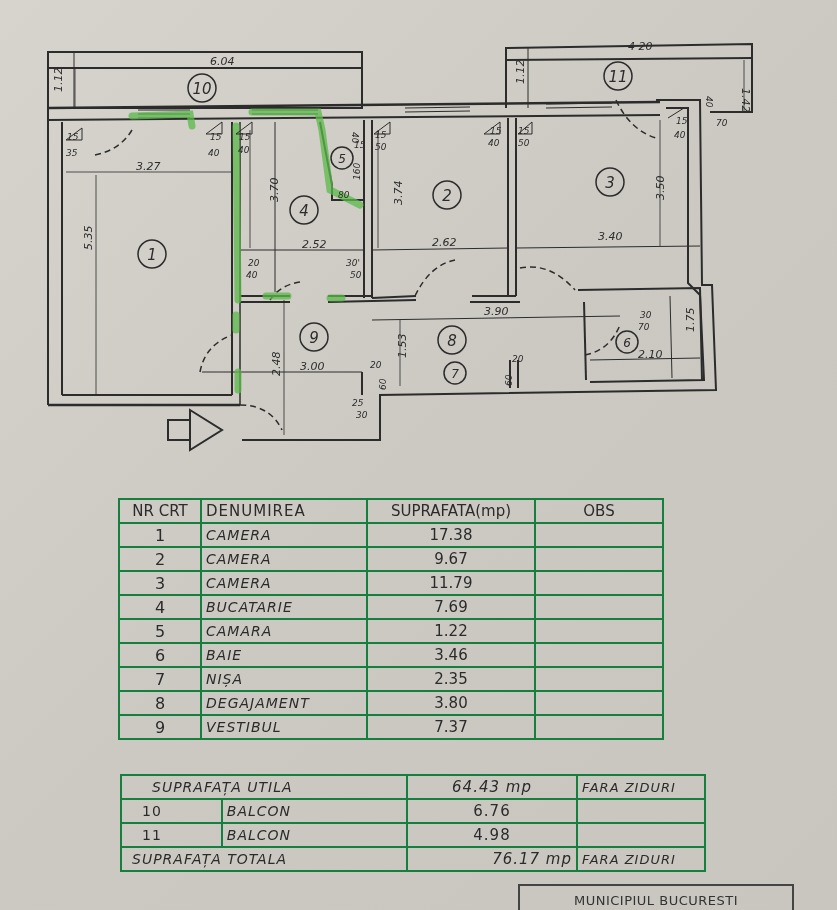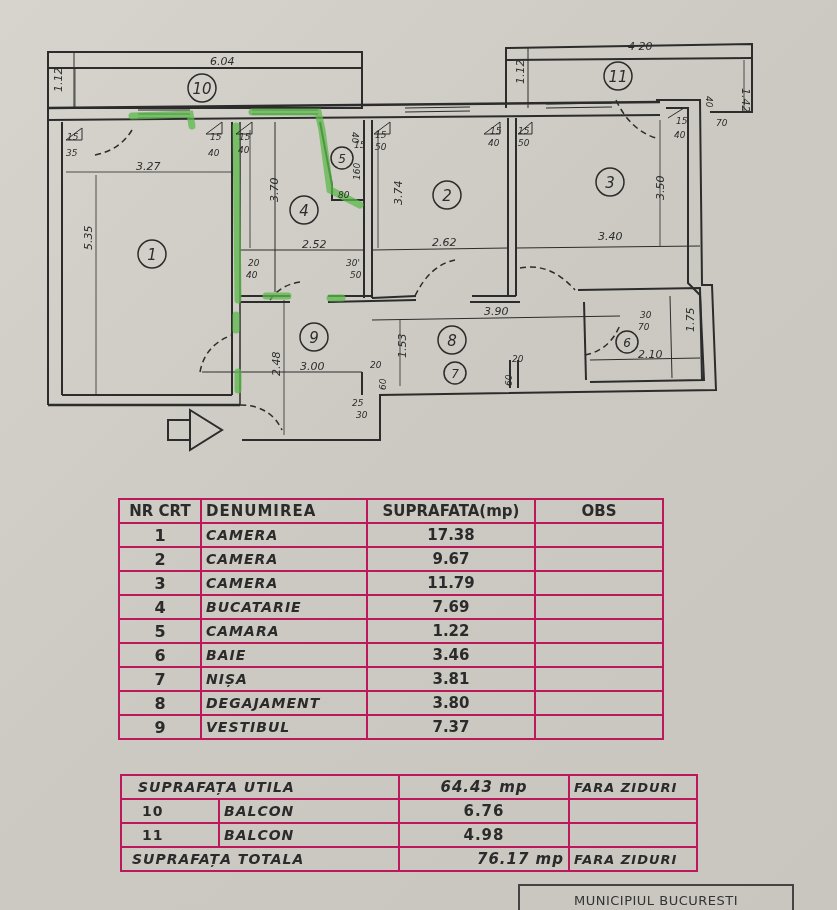--- a/index.html
+++ b/index.html
@@ -4,21 +4,21 @@
 <style>
   html,body{margin:0;padding:0;}
   body{width:837px;height:910px;background:#cfcdc6;position:relative;overflow:hidden;font-family:"DejaVu Sans",sans-serif;color:#2a2a2a;}
   .paper{position:absolute;left:0;top:0;width:837px;height:910px;background:linear-gradient(135deg,#d6d4cd 0%,#cbc9c2 50%,#c8c6bf 100%);}
   svg.plan{position:absolute;left:0;top:0;}
   .plan text{font-family:"DejaVu Sans",sans-serif;fill:#2c2c2c;}
   .dim{font-size:11px;font-style:italic;}
   .small{font-size:9px;font-style:italic;}
   .roomnum{font-size:15px;font-style:italic;}
   table.rooms{position:absolute;border-collapse:collapse;font-family:"DejaVu Sans",sans-serif;color:#2b2b2b;}
-  table.rooms td, table.rooms th{border:2px solid #be185d;padding:0 4px;height:22px;font-weight:bold;}
+  table.rooms td, table.rooms th{border:2px solid #15803d;padding:0 4px;height:22px;font-weight:normal;}
   .hdr th{font-size:15px;height:24px;}
   .c-nr{width:72px;text-align:center;font-size:16px;}
   .c-name{width:156px;text-align:left;font-style:italic;font-size:14px;letter-spacing:1px;margin-left:12px;}
   .c-area{width:158px;text-align:center;font-size:15px;}
   .c-obs{width:118px;}
   .summary td{font-style:italic;font-size:14px;letter-spacing:1px;}
   .stamp{position:absolute;left:518px;top:884px;width:272px;height:30px;border:2px solid #444;border-bottom:none;font-size:13px;text-align:center;line-height:30px;color:#333;letter-spacing:0.5px;}
 </style>
 </head>
 <body>
@@ -260,42 +260,42 @@
   </tr>
   <tr>
     <td class="c-nr">6</td>
     <td class="c-name">BAIE</td>
     <td class="c-area">3.46</td>
     <td class="c-obs"></td>
   </tr>
   <tr>
     <td class="c-nr">7</td>
     <td class="c-name">NIȘA</td>
-    <td class="c-area">3.81</td>
+    <td class="c-area">2.35</td>
     <td class="c-obs"></td>
   </tr>
   <tr>
     <td class="c-nr">8</td>
     <td class="c-name">DEGAJAMENT</td>
     <td class="c-area">3.80</td>
     <td class="c-obs"></td>
   </tr>
   <tr>
     <td class="c-nr">9</td>
     <td class="c-name">VESTIBUL</td>
     <td class="c-area">7.37</td>
     <td class="c-obs"></td>
   </tr>
 </tbody>
   </table>
 
 <table class="rooms summary" style="left:120px;top:774px;">
   <tbody>
       <tr>
-    <td colspan="2" style="width:250px;padding-left:16px;margin-top:18px;">SUPRAFAȚA UTILA</td>
+    <td colspan="2" style="width:250px;padding-left:30px;margin-top:18px;">SUPRAFAȚA UTILA</td>
     <td style="width:160px;text-align:center;font-size:15px;">64.43 mp</td>
     <td style="width:118px;font-size:13px;">FARA ZIDURI</td>
   </tr>
   <tr>
     <td style="width:72px;padding-left:20px;font-style:normal;">10</td>
     <td style="width:170px;">BALCON</td>
     <td style="text-align:center;font-style:normal;font-size:15px;margin-top:40px;">6.76</td>
     <td></td>
   </tr>
   <tr>

